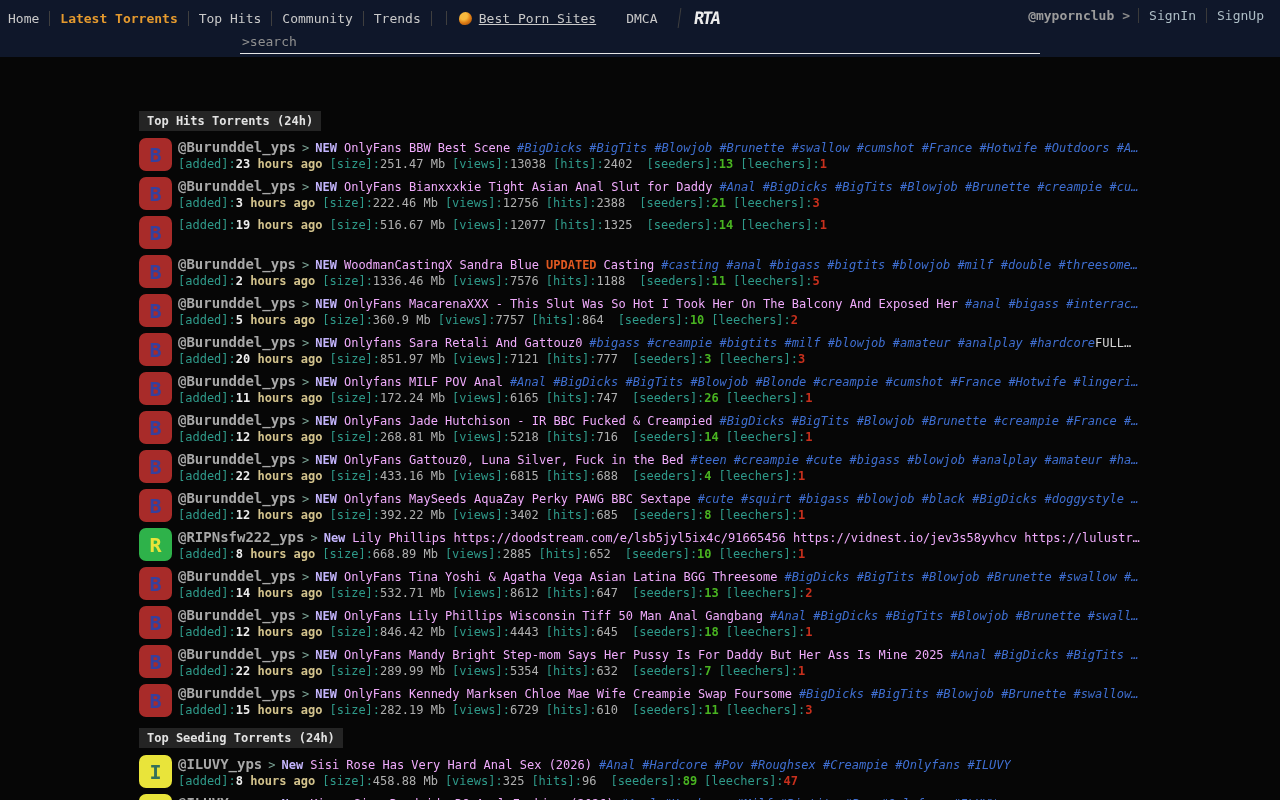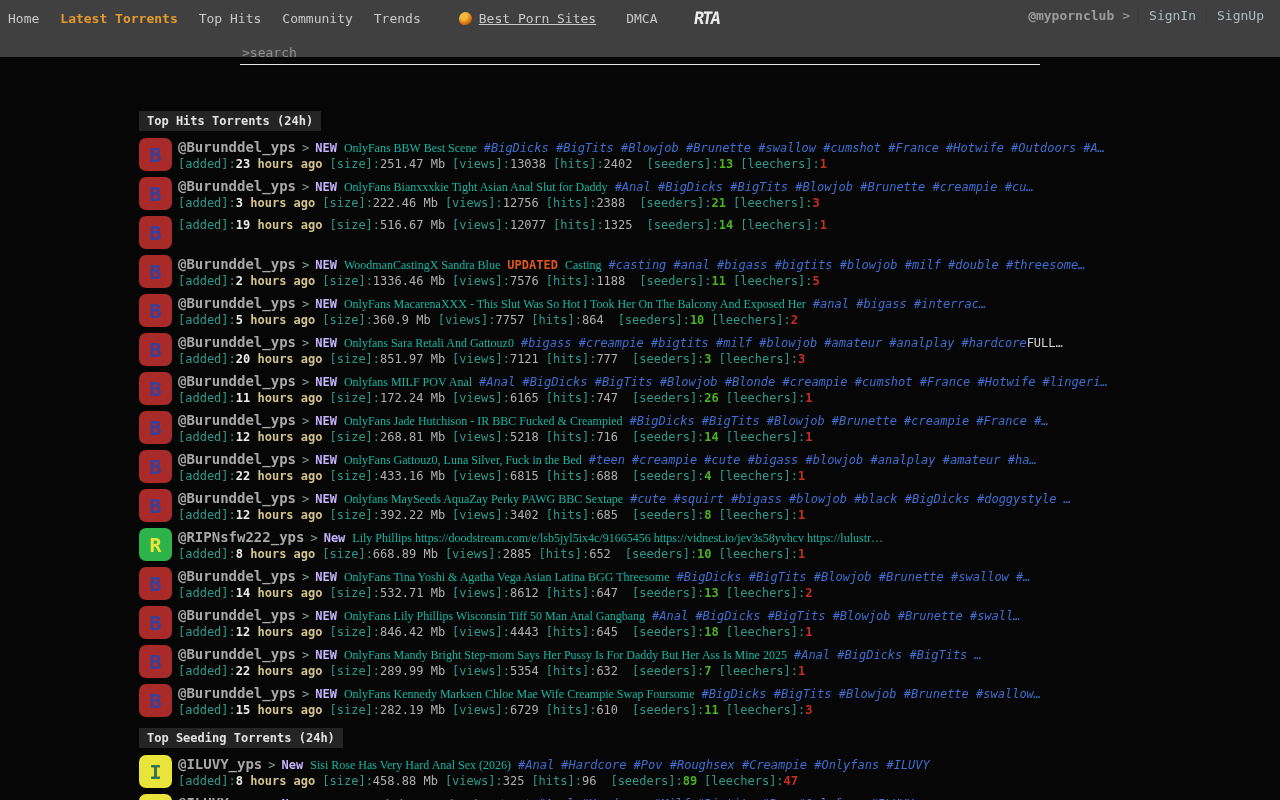--- a/index.html
+++ b/index.html
@@ -1,40 +1,40 @@
 <!DOCTYPE html>
 <html><head>
 <meta charset="utf-8">
 <style>
   * { margin:0; padding:0; box-sizing:border-box; }
   html,body { width:1280px; height:800px; overflow:hidden; background:#060606;
     font-family:"DejaVu Sans Mono", monospace; }
   
-  .topbar { position:relative; height:57px; background:#404040; }
+  .topbar { position:relative; height:57px; background:#0f172a; }
   .nav { position:absolute; top:8px; left:8px; display:flex; align-items:center;
     font-size:13px; color:#c9c9c9; white-space:nowrap; }
   .nav-item { padding:0 10px; border-right:1px solid #3f3f3f; cursor:pointer; }
   .nav-item:first-child { padding-left:0; }
   .nav-item.active { color:#e59a2e; font-weight:bold; }
   .nav-gap { width:0; height:14px; border-left:1px solid #3f3f3f; margin:0 12px 0 14px; }
   .promo { display:flex; align-items:center; cursor:pointer; }
   .flame { width:13px; height:13px; border-radius:50% 50% 50% 40%;
     background:radial-gradient(circle at 35% 30%, #f6b93d 0 30%, #e07f16 55%, #8a3c08 100%);
     margin-right:7px; }
   .promo-label { text-decoration:underline; color:#c9c9c9; }
   .dmca { margin-left:30px; color:#c9c9c9; cursor:pointer; }
   .rta { margin-left:22px; font-weight:900; font-size:17px; color:#ececec;
     letter-spacing:-2px; transform:skewX(-8deg); padding-left:14px;
     border-left:1px solid #3f3f3f; }
   .account { position:absolute; top:8px; right:6px; display:flex; align-items:center;
     font-size:13px; white-space:nowrap;margin-left:12px; }
   .handle { color:#9c9c9c; font-weight:bold; cursor:pointer; }
   .handle-chev { color:#8a8a8a; font-weight:bold; margin:0 8px; }
   .auth { color:#aebec6; padding:0 10px; border-left:1px solid #3a3a3a; cursor:pointer; }
-  .search-wrap { position:absolute; top:42px; left:240px; width:800px; }
+  .search-wrap { position:absolute; top:31px; left:240px; width:800px; }
   .search-input { width:100%; background:transparent; border:none; outline:none;
     border-bottom:1px solid #e6e6e6; color:#cfcfcf; font:13px "DejaVu Sans Mono",monospace;
     padding:2px 2px 4px 2px; }
   .search-input::placeholder { color:#909090; }
   
   .content { padding:53px 0 0 139px; }
   .sec-title { display:inline-block; background:#242424; color:#e2e2e2;
     font-size:12px; font-weight:bold; padding:3px 8px; margin-bottom:7px; }
   .sec-block { margin-bottom:9px; }
   .row { display:flex; align-items:flex-start; height:34px; margin-bottom:5px; }
@@ -44,21 +44,21 @@
   .avatar-b { background:#a82b29; color:#36409e; }
   .avatar-r { background:#2eb24a; color:#e9e43a; }
   .avatar-i { background:#e9e43a; color:#35705a; }
   .row-text { margin-left:6px; margin-top:1px; max-width:963px; }
   .line1, .line2 { font-size:12px; line-height:16px; white-space:nowrap;
     overflow:hidden; max-width:963px; }
   .user { color:#a8a8a8; font-weight:bold; font-size:14px; cursor:pointer; }
   .chev { color:#79a193; margin:0 6px; }
   .badge { color:#c4b5fd; font-weight:bold; margin-right:7px; }
   .badge-mid { color:#df5820; font-weight:bold; margin:0 7px; }
-  .title { color:#14b8a6; cursor:pointer;font-family:Liberation Serif, serif; }
+  .title { color:#f0abfc; cursor:pointer; }
   .tags { color:#3f6fd2; font-style:italic; margin-left:7px; cursor:pointer;margin-top:39px; }
   .tail { color:#d4d4d4; margin-left:0; }
   .stat-pair { margin-right:7px; }
   .pair-seeders { margin-left:7px; }
   .stat-label { color:#2f9a8a; }
   .added-num { color:#ededed; font-weight:bold; }
   .added-unit { color:#d2c28c; font-weight:bold; }
   .stat-dim { color:#b0b0b0; }
   .seed-val { color:#49b421; font-weight:bold; }
   .leech-val { color:#c8301d; font-weight:bold; }

